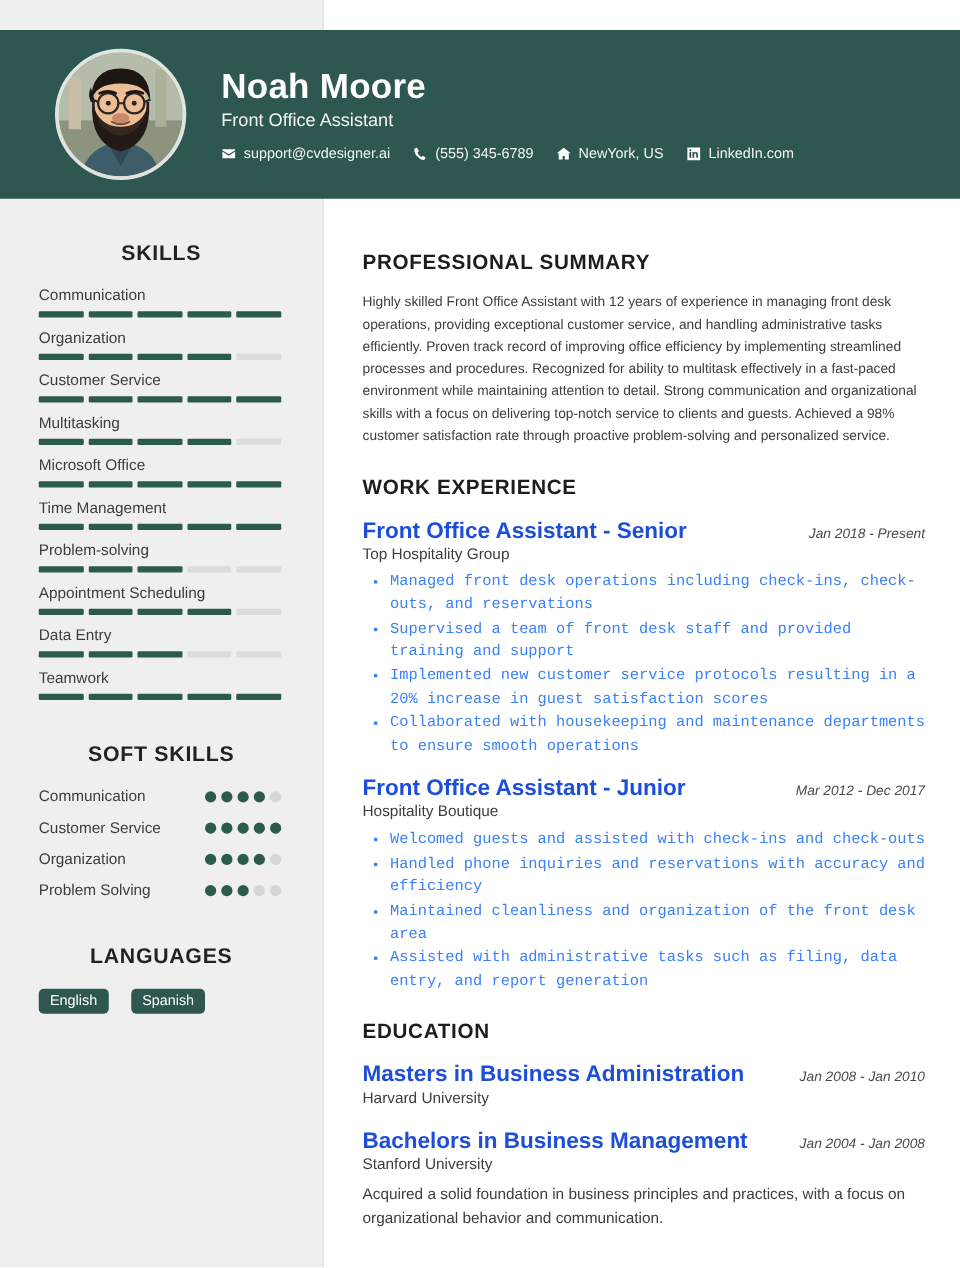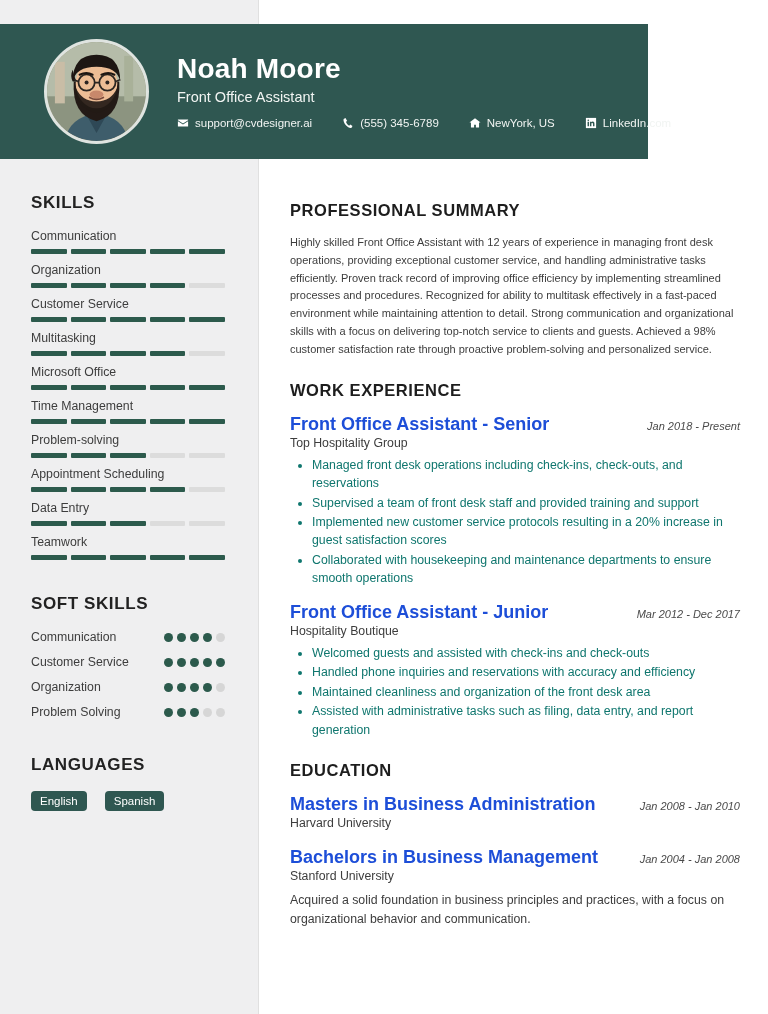--- a/index.html
+++ b/index.html
@@ -29,21 +29,21 @@
     width: 258px;
     height: 1014px;
     background: #efeff0;
     border-right: 1px solid #e0e0e0;
   }
 
   
   .header {
     position: absolute;
     left: 0; top: 24px;
-    width: 648px;
+    width: 768px;
     height: 135px;
     background: #2f5751;
     display: flex;
     align-items: center;
     box-sizing: border-box;
     padding-left: 44px;
   }
   .avatar {
     width: 99px;
     height: 99px;
@@ -69,21 +69,21 @@
   }
   .role {
     font-size: 14.5px;
     font-weight: normal;
     margin: 0 0 12px 0;
     color: #f2f5f3;
   }
   .contacts {
     display: flex;
     align-items: flex-end;
-    gap: 30px;
+    gap: 18px;
     font-size: 11.5px;
     color: #f1f4f2;
   }
   .contact {
     display: flex;
     align-items: center;
     gap: 6px;
     white-space: nowrap;
   }
   .contact .ic { display: inline-flex; width: 12px; height: 12px; }
@@ -96,20 +96,21 @@
     width: 258px;
     box-sizing: border-box;
     padding: 34px 31px 0 31px;
   }
   .side-h {
     font-size: 17px;
     font-weight: bold;
     letter-spacing: 0.6px;
     color: #222;
     margin: 0 0 16px 0;
+    text-align: center;
   }
   .side-h.gap { margin-top: 34px; }
 
   .skill-row { margin-bottom: 9px; }
   .skill-name {
     font-size: 12.3px;
     color: #3d3d3d;
     margin-bottom: 6px;
   }
   .segbar { display: flex; gap: 4px; width: 194px; }
@@ -199,22 +200,23 @@
     margin-top: 1px;
   }
   .bullets {
     margin: 6px 0 0 0;
     padding-left: 22px;
     list-style: disc;
   }
   .bullets li {
     font-size: 12.3px;
     line-height: 1.5;
-    color: #0f766e;
+    color: #3b82f6;
     margin-bottom: 1px;
+    font-family: Liberation Mono, monospace;
   }
   .edu-desc {
     font-size: 12.3px;
     line-height: 1.55;
     color: #3d3d3d;
     margin: 8px 0 0 0;
   }
   .edu-entry { margin-bottom: 17px; }
 </style>
 </head>

